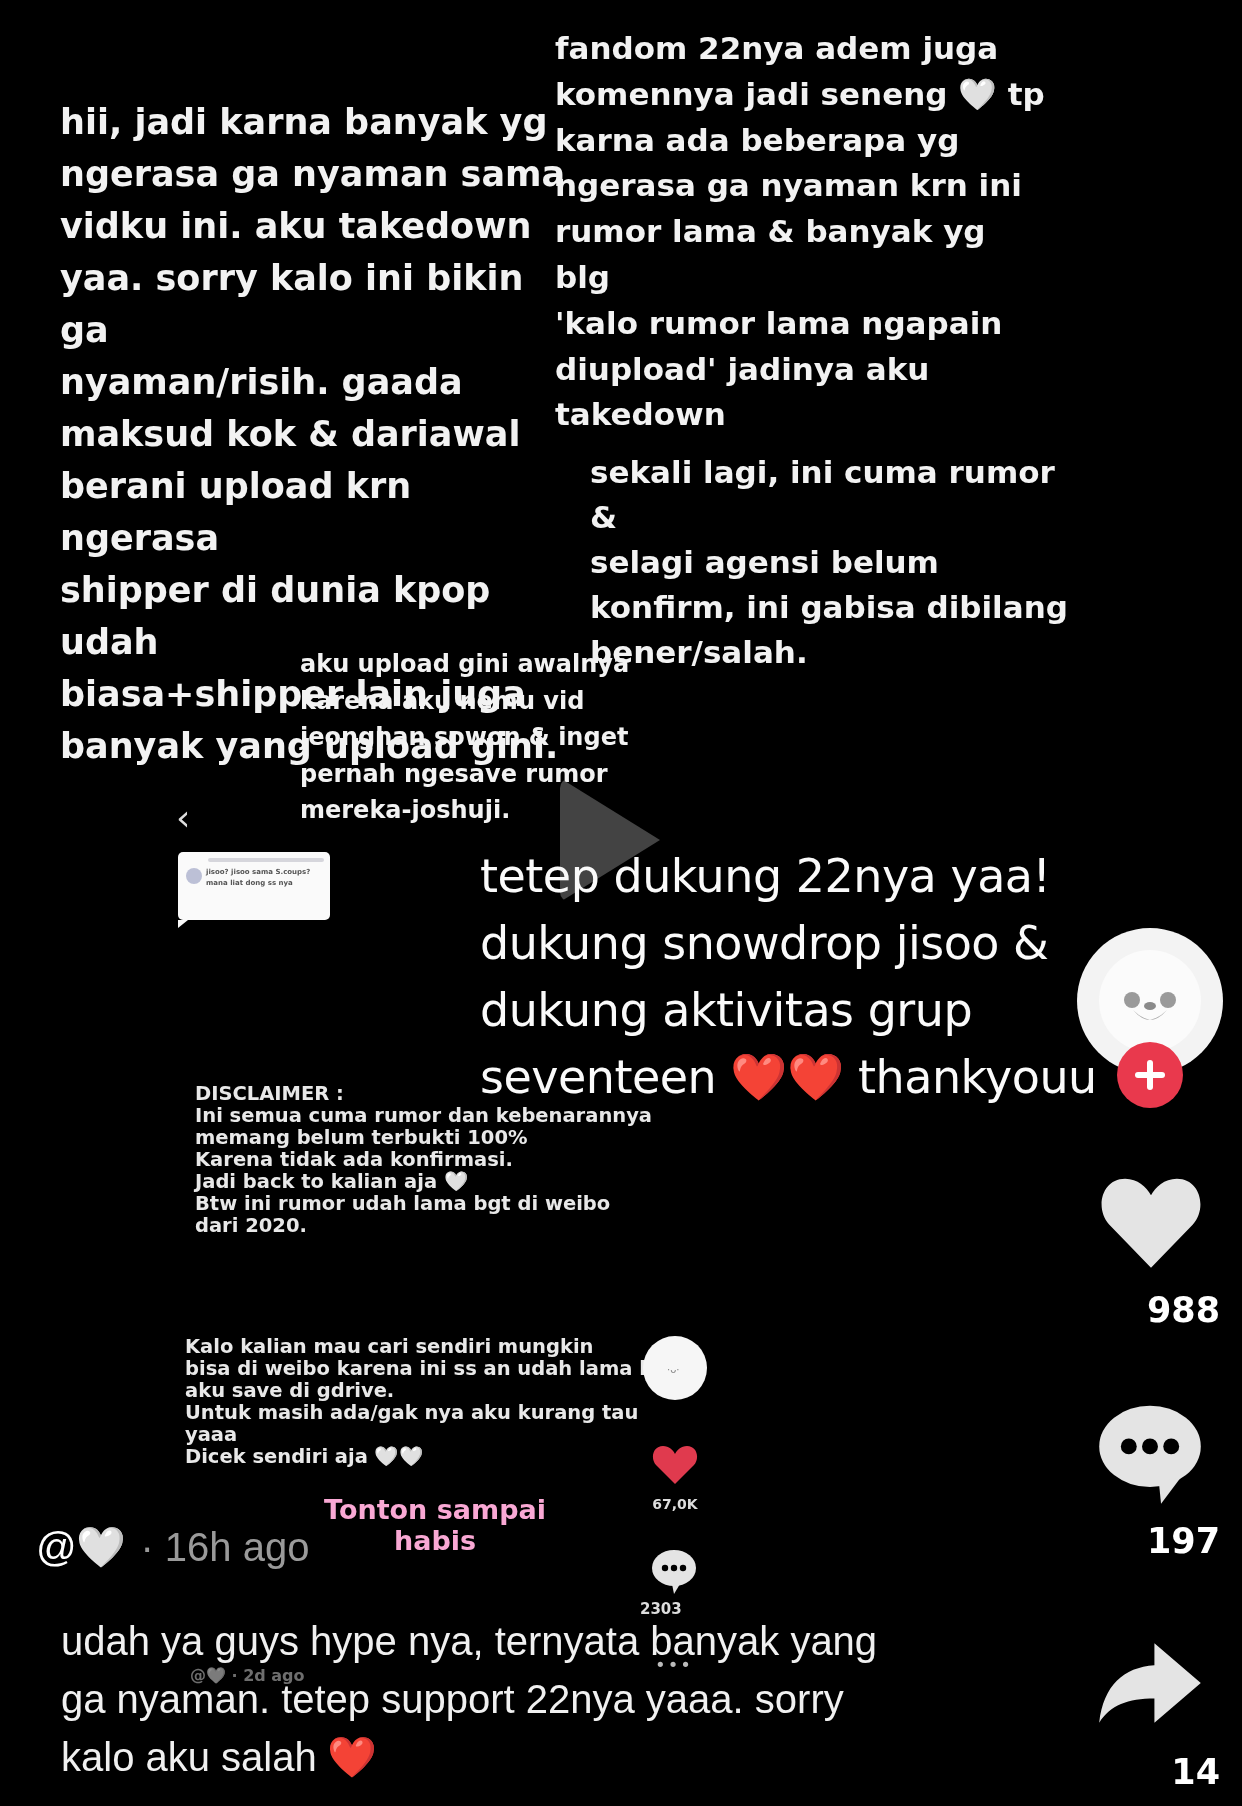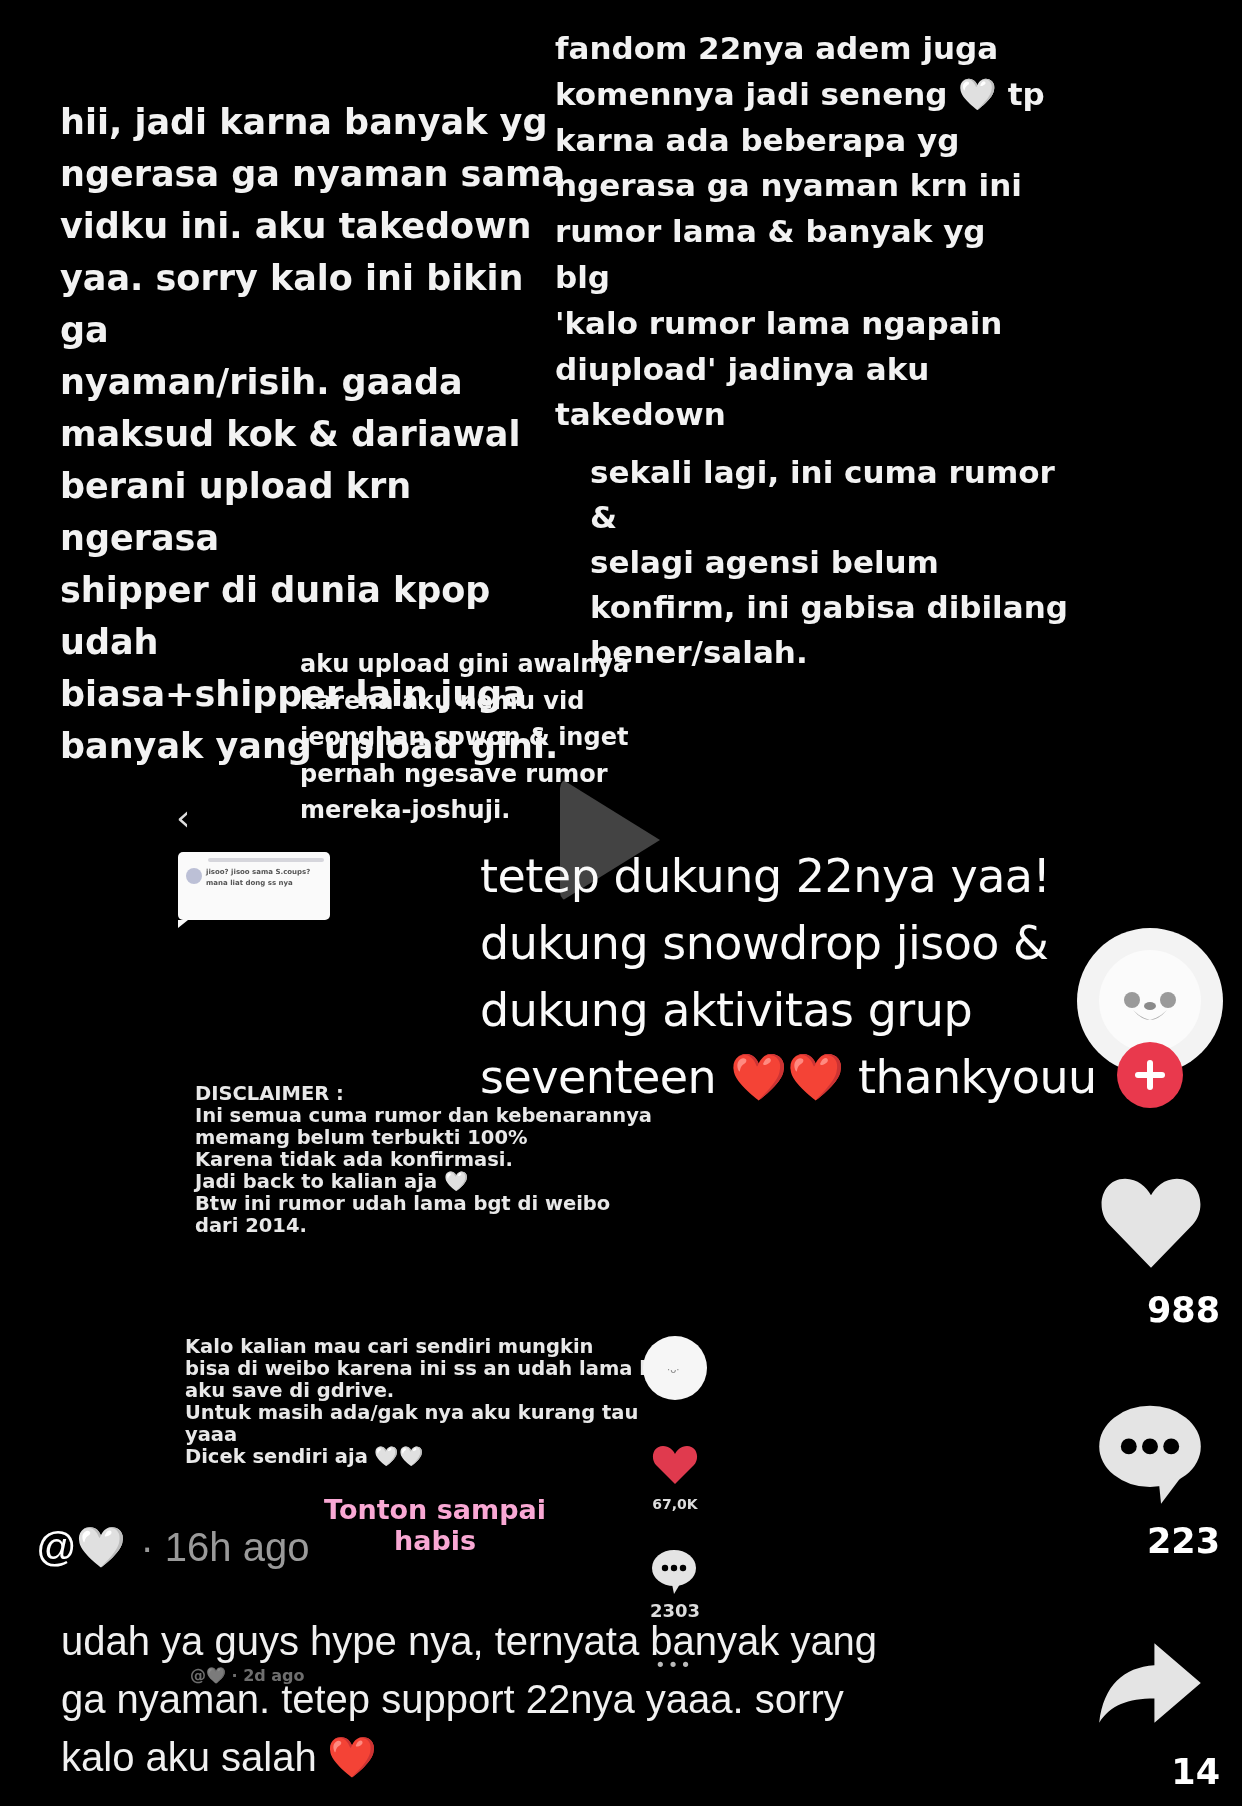--- a/index.html
+++ b/index.html
@@ -19,21 +19,21 @@
   .reply-card { left: 178px; top: 852px; width: 152px; height: 68px; background: #fafafa; border-radius: 5px; }
   .reply-card .tail { position: absolute; left: 0; bottom: -8px; width: 0; height: 0; border-top: 8px solid #fafafa; border-right: 10px solid transparent; }
   .reply-card .meta { position: absolute; left: 30px; top: 6px; width: 116px; height: 4px; background: #d6d6dc; border-radius: 2px; }
   .reply-card .av { position: absolute; left: 8px; top: 16px; width: 16px; height: 16px; border-radius: 50%; background: #bcc0d6; }
   .reply-card .txt { position: absolute; left: 28px; top: 15px; width: 120px; font-size: 7px; line-height: 11px; color: #555; font-weight: 700; }
   .mini-avatar { left: 643px; top: 1336px; width: 64px; height: 64px; border-radius: 50%; background: #f6f6f6; }
   .mini-avatar .face { position: absolute; left: 24px; top: 28px; font-size: 10px; color: #888; }
   .mini-heart { left: 651px; top: 1442px; }
   .mini-like-count { left: 640px; top: 1496px; width: 70px; text-align: center; font-size: 14px; font-weight: 700; color: #ddd; }
   .mini-comment { left: 650px; top: 1548px; }
-  .mini-comment-count { left: 640px; top: 1600px; width: 70px; text-align: center; font-size: 18px; font-weight: 700; color: #ddd; }
+  .mini-comment-count { left: 640px; top: 1600px; width: 70px; text-align: left; font-size: 15px; font-weight: 700; color: #ddd; }
   .mini-more { left: 652px; top: 1660px; width: 44px; text-align: center; color: #bbb; font-size: 18px; letter-spacing: 2px; line-height: 10px; }
   .ghost-meta { left: 190px; top: 1666px; font-size: 16px; color: rgba(200,200,200,0.55); font-weight: 700; }
   .avatar { left: 1077px; top: 928px; width: 146px; height: 146px; border-radius: 50%; background: #f3f3f3; }
   .avatar .head { position: absolute; left: 22px; top: 22px; width: 102px; height: 102px; border-radius: 50%; background: #fbfbfb; }
   .follow-btn { left: 1117px; top: 1042px; width: 66px; height: 66px; border-radius: 50%; background: #e9394d; }
   .follow-btn .plus-h { position: absolute; left: 18px; top: 30px; width: 30px; height: 6px; background: #fff; border-radius: 3px; }
   .follow-btn .plus-v { position: absolute; left: 30px; top: 18px; width: 6px; height: 30px; background: #fff; border-radius: 3px; }
   .side-count { width: 140px; text-align: right; font-size: 35px; font-weight: 700; color: #fff; left: 1080px; }
   .caption-user { left: 36px; top: 1524px; font-size: 40px; color: #fff; font-family: "Liberation Sans", sans-serif; display: flex; align-items: center; }
   .caption-time { color: #9a9a9a; margin-left: 14px; font-size: 40px; }
@@ -84,21 +84,21 @@
 <div class="abs ctext t-big">tetep dukung 22nya yaa!
 dukung snowdrop jisoo &amp;
 dukung aktivitas grup
 seventeen ❤️❤️ thankyouu</div>
 <div class="abs ctext t-disc">DISCLAIMER :
 Ini semua cuma rumor dan kebenarannya
 memang belum terbukti 100%
 Karena tidak ada konfirmasi.
 Jadi back to kalian aja 🤍
 Btw ini rumor udah lama bgt di weibo
-dari 2014.</div>
+dari 2020.</div>
 <div class="abs ctext t-kalo">Kalo kalian mau cari sendiri mungkin
 bisa di weibo karena ini ss an udah lama b
 aku save di gdrive.
 Untuk masih ada/gak nya aku kurang tau yaaa
 Dicek sendiri aja 🤍🤍</div>
 <div class="abs t-tonton">Tonton sampai habis</div>
 
 <div class="abs mini-avatar">
   <span class="face">·ᴗ·</span>
 </div>
@@ -145,21 +145,21 @@
 
 <div class="abs" style="left:1097px;top:1402px;">
   <svg width="106" height="102" viewBox="0 0 24 23">
       <ellipse cx="12" cy="10" rx="11.5" ry="9.2" fill="#e4e4e4"></ellipse>
       <path d="M14 18 L14.5 23 L19 17 Z" fill="#e4e4e4"></path>
       <circle cx="7.2" cy="10" r="1.8" fill="#000"></circle>
       <circle cx="12" cy="10" r="1.8" fill="#000"></circle>
       <circle cx="16.8" cy="10" r="1.8" fill="#000"></circle>
     </svg>
 </div>
-<div class="abs side-count" style="top:1521px;">223</div>
+<div class="abs side-count" style="top:1521px;">197</div>
 
 <div class="abs" style="left:1097px;top:1640px;">
   <svg width="106" height="86" viewBox="0 0 24 19">
       <path d="M13 0.5 L23.5 9.5 L13 18.5 L13 13 C7 13 3 14.5 0.5 18.5 C1.5 10 6 6 13 5.5 Z" fill="#e4e4e4"></path>
     </svg>
 </div>
 <div class="abs side-count" style="top:1752px;">14</div>
 
 <div class="abs caption-user">
   <span>@🤍</span>

